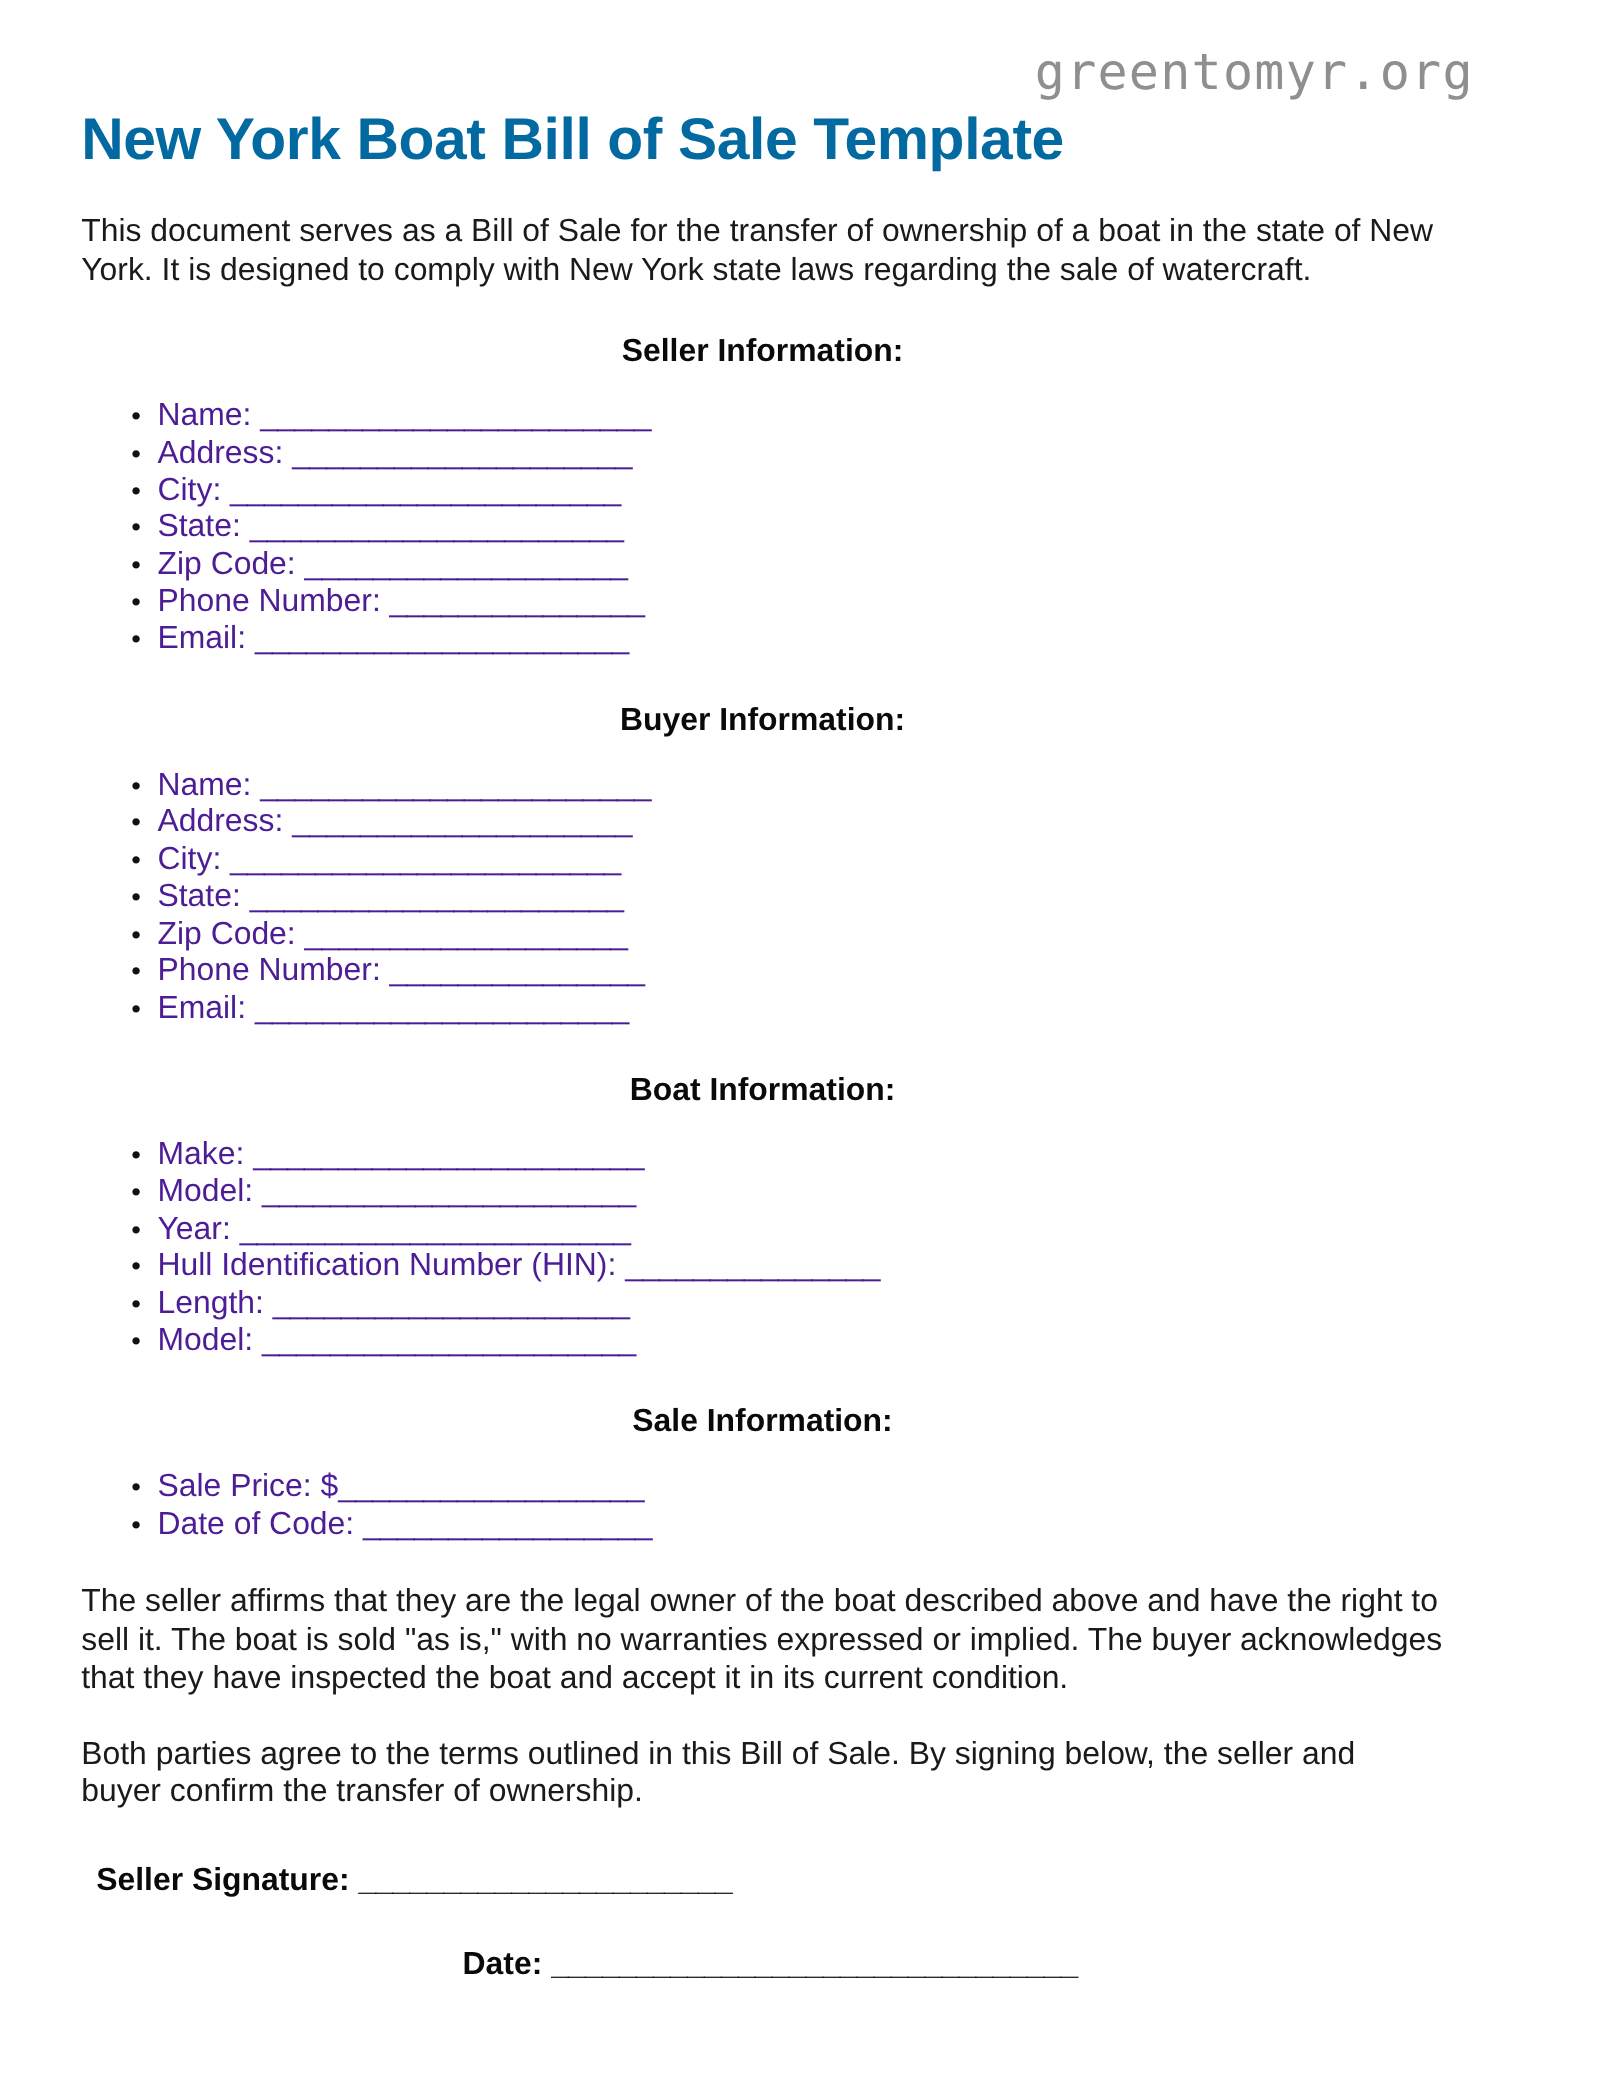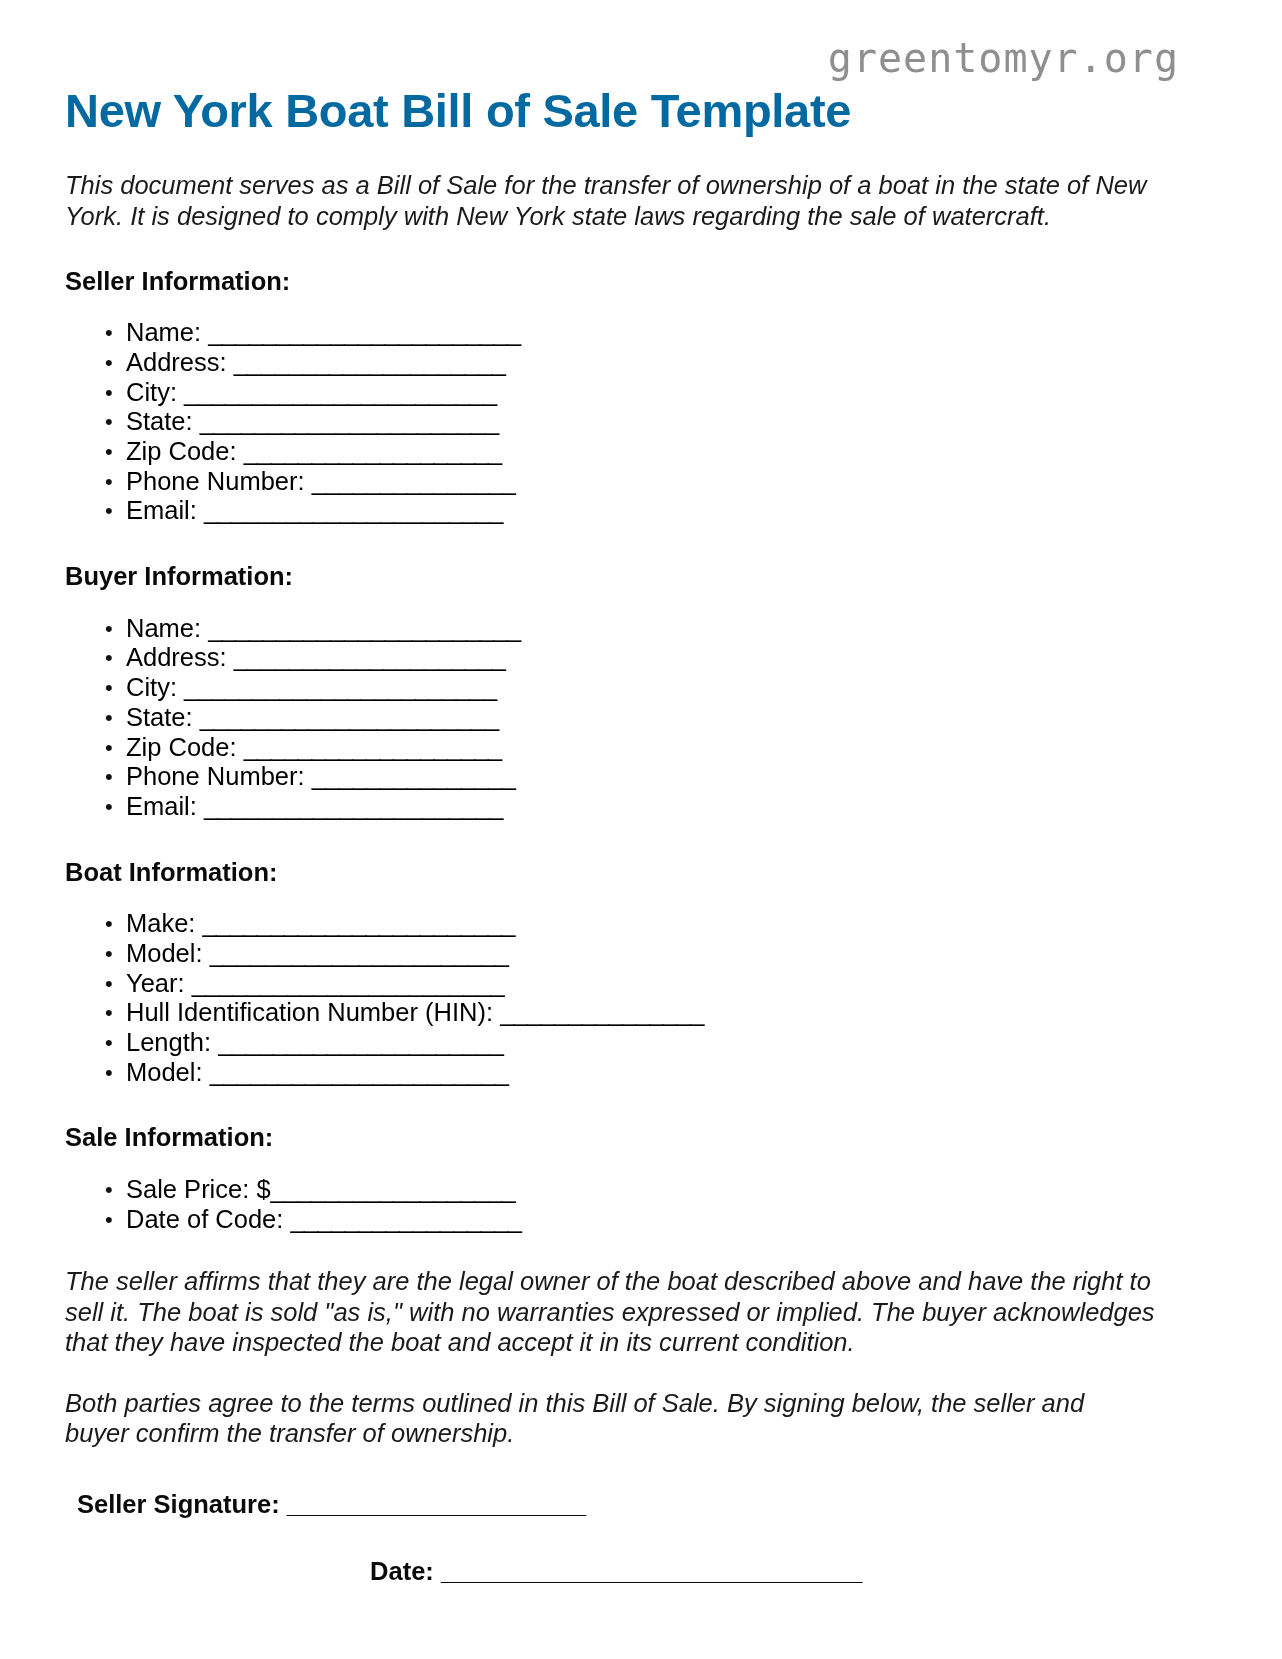--- a/index.html
+++ b/index.html
@@ -57,42 +57,42 @@
     color: #0369a1;
     white-space: nowrap;
   }
 
   p.para {
     margin: 32px 0 0 0;
     font-size: 25.5px;
     line-height: 1.18;
     color: #1a1a1a;
     font-stretch: condensed;
-    font-style: italic;
   }
 
   h2.section-heading {
     margin: 35px 0 0 0;
     font-size: 25.5px;
     font-weight: bold;
     line-height: 1.2;
     color: #0a0a0a;
     font-stretch: condensed;
+    text-align: center;
   }
 
   ul.field-list {
     margin: 22px 0 0 0;
     padding: 0 0 0 40px;
     list-style: none;
   }
   ul.field-list li {
     position: relative;
     font-size: 25.5px;
     line-height: 1.165;
-    color: #000000;
+    color: #4c1d95;
     white-space: nowrap;
     font-stretch: condensed;
   }
   ul.field-list li::before {
     content: "\2022";
     position: absolute;
     left: 0px;
     top: 0;
     font-size: 22px;
     line-height: 1.33;

